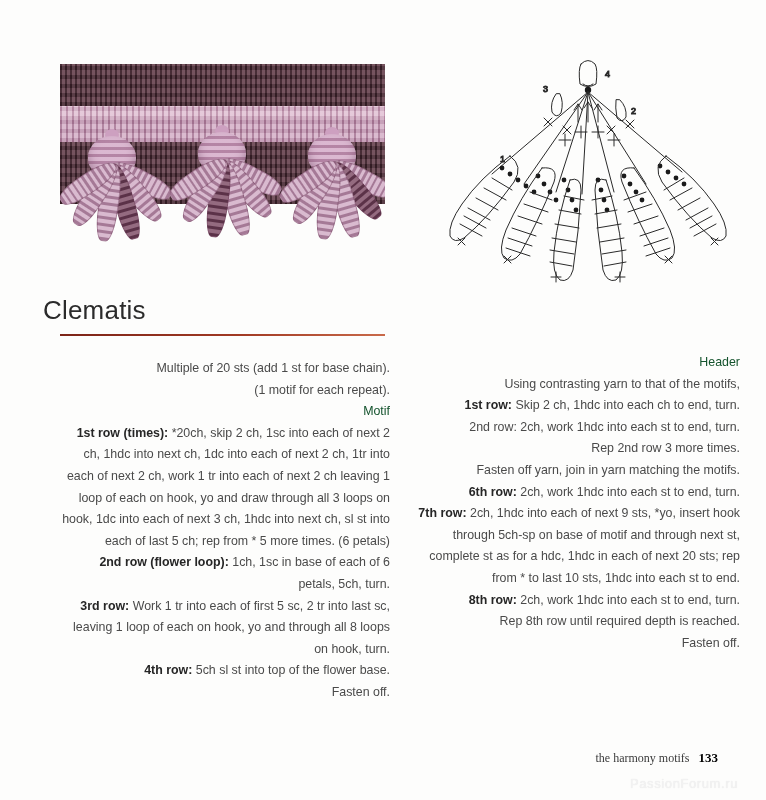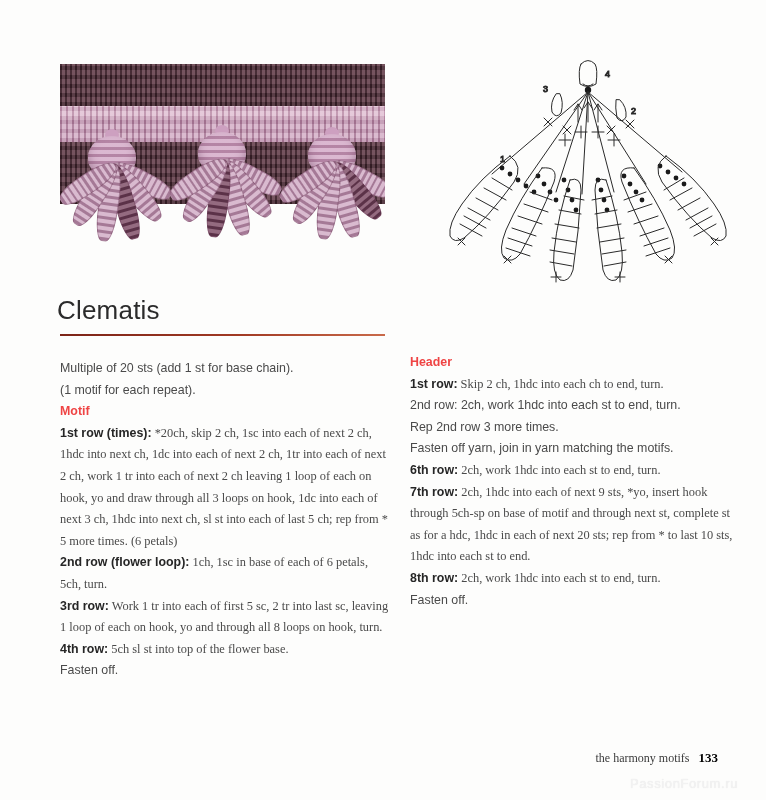--- a/index.html
+++ b/index.html
@@ -112,21 +112,21 @@
   .chart-diagram svg { display: block; width: 100%; height: 100%; }
   .chart-num {
     font-family: "Liberation Sans", sans-serif;
     font-size: 9px;
     fill: #111;
   }
 
   
   .title {
     position: absolute;
-    left: 57px;
+    left: 43px;
     top: 295px;
     font-size: 26px;
     font-weight: 300;
     letter-spacing: .2px;
     color: #2b2b2b;
   }
   .rule {
     position: absolute;
     left: 60px;
     top: 334px;
@@ -139,28 +139,28 @@
   .col {
     position: absolute;
     width: 330px;
     font-size: 12.4px;
     line-height: 21.6px;
     color: #4a4a4a;
   }
   .col.left  { left: 60px;  top: 358px; }
   .col.right { left: 410px; top: 352px; }
 
-  .col p { margin: 0; }
+  .col p { margin: 0; text-align: right; }
   .col p.gap { margin-top: 0; }
   .col p.sub {
-    font-weight: bold;
-    color: #ef4444;
+    font-weight: normal;
+    color: #14532d;
   }
   .col b { color: #262626; }
-  .col .txt { font-weight: normal; color: #4a4a4a; font-family: Liberation Serif, serif; }
+  .col .txt { font-weight: normal; color: #4a4a4a; }
 
   
   .footer {
     position: absolute;
     right: 48px;
     top: 750px;
     font-family: "Liberation Serif", serif;
     font-size: 12px;
     color: #3a3a3a;
     white-space: nowrap;
@@ -359,38 +359,40 @@
       <b>3rd row:</b><span class="txt"> Work 1 tr into each of first 5 sc, 2 tr into last sc, leaving 1 loop of each on hook, yo and through all 8 loops on hook, turn.</span>
     </p>
     <p>
       <b>4th row:</b><span class="txt"> 5ch sl st into top of the flower base.</span>
     </p>
     <p>Fasten off.</p>
   </div>
 
   <div class="col right">
     <p class="sub">Header</p>
+    <p>Using contrasting yarn to that of the motifs,</p>
 
     <p>
       <b>1st row:</b><span class="txt"> Skip 2 ch, 1hdc into each ch to end, turn.</span>
     </p>
     <p>2nd row: 2ch, work 1hdc into each st to end, turn.</p>
     <p>Rep 2nd row 3 more times.</p>
     <p>Fasten off yarn, join in yarn matching the motifs.</p>
 
     <p>
       <b>6th row:</b><span class="txt"> 2ch, work 1hdc into each st to end, turn.</span>
     </p>
     <p>
       <b>7th row:</b><span class="txt"> 2ch, 1hdc into each of next 9 sts, *yo, insert hook through 5ch-sp on base of motif and through next st, complete st as for a hdc, 1hdc in each of next 20 sts; rep from * to last 10 sts, 1hdc into each st to end.</span>
     </p>
 
     <p>
       <b>8th row:</b><span class="txt"> 2ch, work 1hdc into each st to end, turn.</span>
     </p>
+    <p>Rep 8th row until required depth is reached.</p>
     <p>Fasten off.</p>
   </div>
 
   <div class="footer">
     <span>the harmony motifs</span><span class="pageno">133</span>
   </div>
 
   <div class="watermark">PassionForum.ru</div>
 
 </div>

